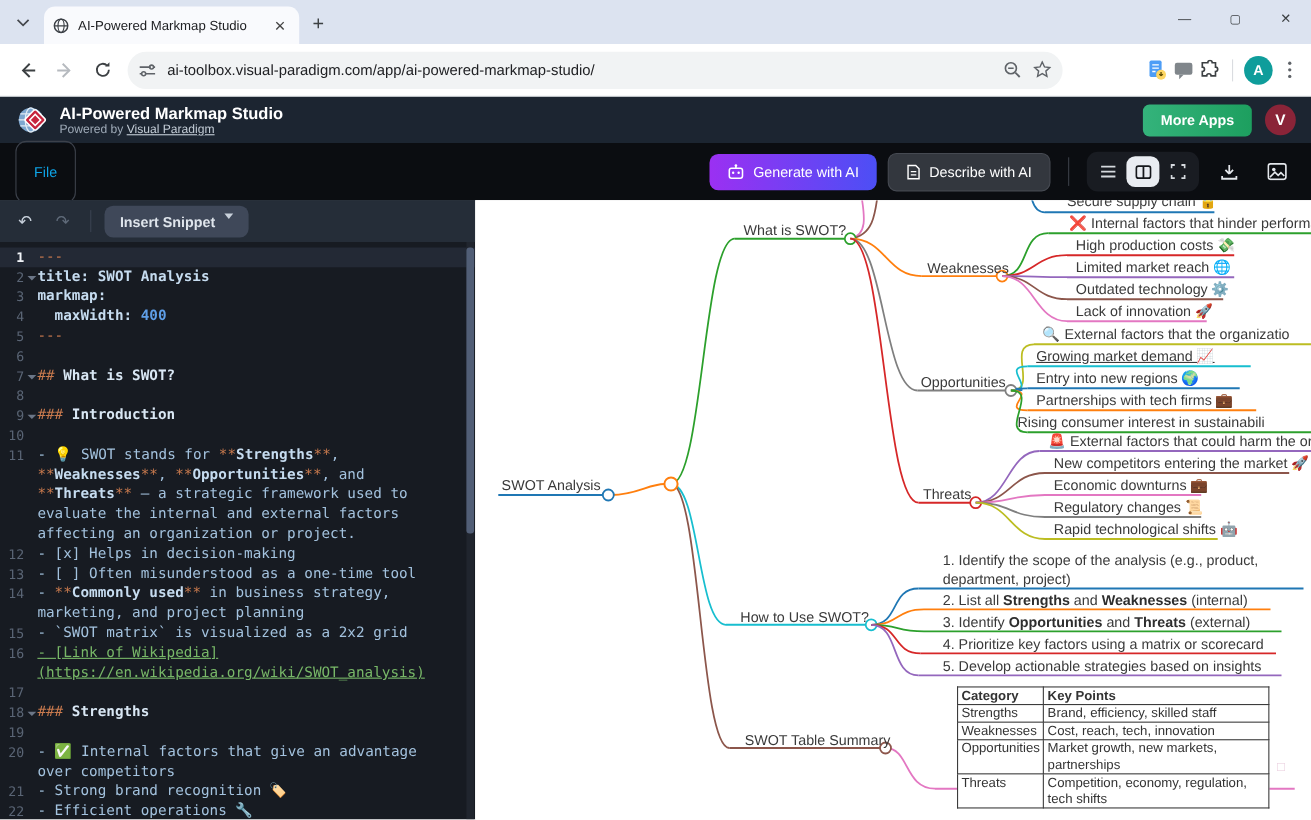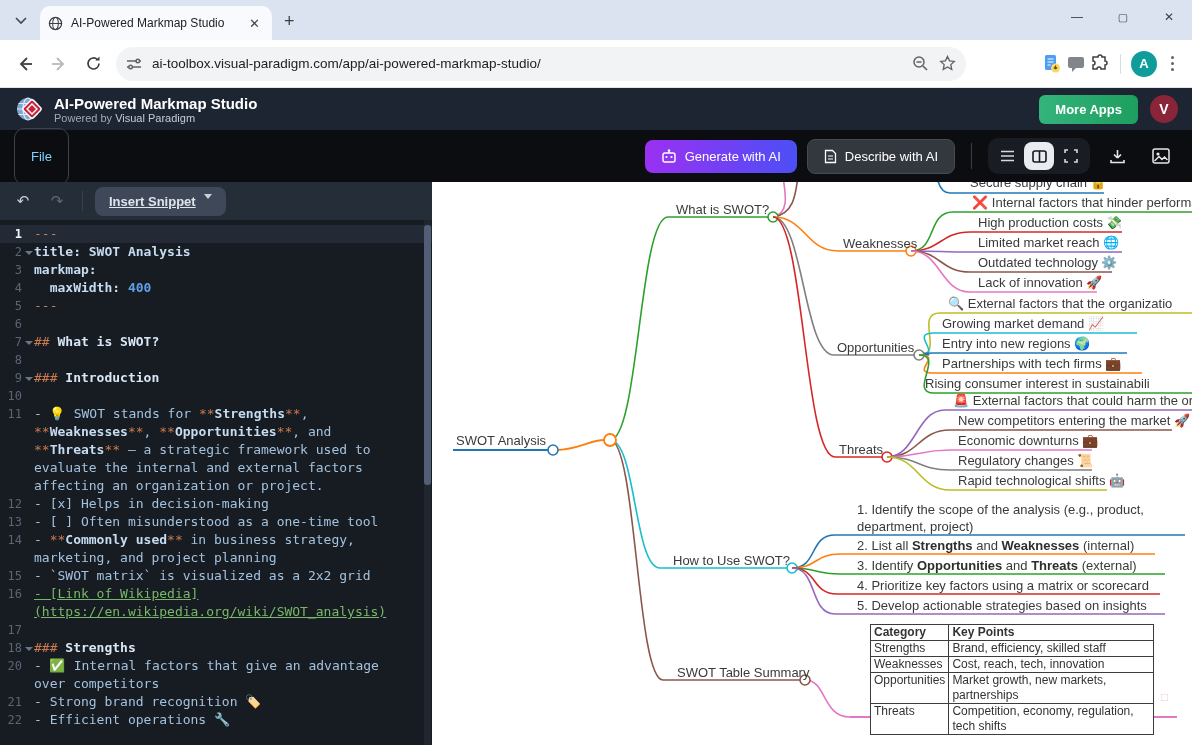--- a/index.html
+++ b/index.html
@@ -23,46 +23,46 @@
   .ext-divider { width:1px; height:20px; background:#dadce0; margin:0 6px; }
   .avatar-a { width:26px; height:26px; border-radius:50%; background:#0f9d9b; color:#fff; font-size:13px; font-weight:bold; display:flex; align-items:center; justify-content:center; }
   .kebab { display:flex; flex-direction:column; gap:3px; padding:6px 10px; }
   .kebab i { width:3px; height:3px; border-radius:50%; background:#5f6368; }
 
   
   .appheader { height:42px; background:#1c2531; display:flex; align-items:center; padding:0 14px; }
   .vp-logo { width:30px; height:30px; position:relative; margin-right:10px; flex:none; }
   .app-title { color:#fff; font-size:15px; font-weight:bold; line-height:17px; }
   .app-sub { color:#9fabb8; font-size:11px; }
-  .app-sub a { color:#c3ccd6; }
+  .app-sub a { color:#c3ccd6; text-decoration:underline; }
   .hdr-right { margin-left:auto; display:flex; align-items:center; gap:12px; }
   .more-apps { background:linear-gradient(90deg,#34b37b,#1d9f5f); color:#fff; font-weight:bold; font-size:13px; border:none; border-radius:6px; padding:7px 16px; }
   .avatar-v { width:28px; height:28px; border-radius:50%; background:#8a2438; color:#fff; font-weight:bold; font-size:14px; display:flex; align-items:center; justify-content:center; }
 
   
   .apptoolbar { height:52px; background:#0b0d11; display:flex; align-items:center; padding:0 14px; gap:10px; }
-  .file-btn { background:transparent; border:1px solid #3c414b; color:#7dd3fc; font-size:13px; border-radius:10px; padding:20px 16px; }
+  .file-btn { background:transparent; border:1px solid #3c414b; color:#0ea5e9; font-size:13px; border-radius:10px; padding:20px 16px; }
   .tb-spacer { flex:1; }
   .btn-ai { display:flex; align-items:center; gap:8px; border:none; border-radius:8px; padding:9px 16px; color:#fff; font-weight:normal; font-size:13px; }
   .gen { background:linear-gradient(90deg,#9b30f2,#4c4ff5); }
   .desc { background:#33373e; border:1px solid #464a52; }
   .tb-divider { width:1px; height:26px; background:#3a3f47; margin:0 6px; }
   .seg-group { background:#191c22; border-radius:10px; display:flex; padding:4px; gap:2px; }
   .seg { width:30px; height:28px; border-radius:8px; display:flex; align-items:center; justify-content:center; }
   .seg.active { background:#e9ecf1; }
   .tool-ic { width:34px; height:34px; display:flex; align-items:center; justify-content:center; }
 
   
   .main { display:flex; height:563px; }
   .editor-panel { width:432px; background:#171b22; display:flex; flex-direction:column; position:relative; }
   .ed-toolbar { height:38px; background:#252d38; display:flex; align-items:center; padding:0 10px; gap:8px; flex:none; }
   .ed-ic { width:26px; height:26px; display:flex; align-items:center; justify-content:center; font-size:15px; }
   .undo { color:#c8d1dc; } .redo { color:#5f6a79; }
   .ed-divider { width:1px; height:20px; background:#3a4250; margin:0 4px; }
-  .snippet-btn { background:#3f4859; border:none; color:#dfe5ec; font-size:13px; font-weight:bold; border-radius:8px; padding:7px 14px; display:flex; align-items:flex-start; gap:8px;text-decoration:underline; }
+  .snippet-btn { background:#3f4859; border:none; color:#dfe5ec; font-size:13px; font-weight:bold; border-radius:8px; padding:7px 14px; display:flex; align-items:flex-start; gap:8px; }
   .caret-down { width:0; height:0; border-left:4px solid transparent; border-right:4px solid transparent; border-top:5px solid #c9d1db; }
 
   .ed-body { flex:1; overflow:hidden; position:relative; padding-top:5px; font-family:"DejaVu Sans Mono", monospace; font-size:13px; line-height:18px; }
   .ed-row { display:flex; }
   .ed-row.active { background:#232935; }
   .ln { width:34px; flex:none; position:relative; color:#5a6575; text-align:right; padding-right:12px; font-size:12px; }
   .ed-row.active .ln { color:#f2f5f9; font-weight:bold; }
   .fold { position:absolute; right:1px; top:8px; width:0; height:0; border-left:4px solid transparent; border-right:4px solid transparent; border-top:4px solid #6b7687; }
   .code { flex:1; white-space:pre-wrap; word-break:break-word; padding-right:14px; color:#a3c2de; }
   .tk-t { color:#a3c2de; }
@@ -323,20 +323,24 @@
           <div class="ln">16</div>
           <div class="code"><span class="tk-l">- [Link of Wikipedia]</span>​<span class="tk-l">(https://en.wikipedia.org/wiki/SWOT_analysis)</span></div>
         </div>
         <div class="ed-row">
           <div class="ln">17</div>
           <div class="code"></div>
         </div>
         <div class="ed-row">
           <div class="ln">18<span class="fold"></span></div>
           <div class="code"><span class="tk-m">### </span><span class="tk-h">Strengths</span></div>
+        </div>
+        <div class="ed-row">
+          <div class="ln">19</div>
+          <div class="code"></div>
         </div>
         <div class="ed-row">
           <div class="ln">20</div>
           <div class="code"><span class="tk-t">- ✅ Internal factors that give an advantage over competitors</span></div>
         </div>
         <div class="ed-row">
           <div class="ln">21</div>
           <div class="code"><span class="tk-t">- Strong brand recognition 🏷️</span></div>
         </div>
         <div class="ed-row">
@@ -431,21 +435,21 @@
       <div class="mlabel" style="left: 538px; top: -8px;"><span>Secure supply chain 🔒</span></div>
       <div class="mlabel" style="left: 411px; top: 53px;"><span>Weaknesses</span></div>
       <div class="mlabel" style="left: 405px; top: 157px;"><span>Opportunities</span></div>
       <div class="mlabel" style="left: 407px; top: 259px;"><span>Threats</span></div>
       <div class="mlabel" style="left: 540px; top: 12px;"><span>❌ Internal factors that hinder performa</span></div>
       <div class="mlabel" style="left: 546px; top: 32px;"><span>High production costs 💸</span></div>
       <div class="mlabel" style="left: 546px; top: 52px;"><span>Limited market reach 🌐</span></div>
       <div class="mlabel" style="left: 546px; top: 72px;"><span>Outdated technology ⚙️</span></div>
       <div class="mlabel" style="left: 546px; top: 92px;"><span>Lack of innovation 🚀</span></div>
       <div class="mlabel" style="left: 516px; top: 113px;"><span>🔍 External factors that the organizatio</span></div>
-      <div class="mlabel" style="left: 510px; top: 133px;"><span>Growing market demand 📈</span></div>
+      <div class="mlabel" style="left: 510px; top: 133px; text-decoration: underline;"><span>Growing market demand 📈</span></div>
       <div class="mlabel" style="left: 510px; top: 153px;"><span>Entry into new regions 🌍</span></div>
       <div class="mlabel" style="left: 510px; top: 173px;"><span>Partnerships with tech firms 💼</span></div>
       <div class="mlabel" style="left: 493px; top: 193px;"><span>Rising consumer interest in sustainabili</span></div>
       <div class="mlabel" style="left: 521px; top: 210px;"><span>🚨 External factors that could harm the orga</span></div>
       <div class="mlabel" style="left: 526px; top: 230px;"><span>New competitors entering the market 🚀</span></div>
       <div class="mlabel" style="left: 526px; top: 250px;"><span>Economic downturns 💼</span></div>
       <div class="mlabel" style="left: 526px; top: 270px;"><span>Regulatory changes 📜</span></div>
       <div class="mlabel" style="left: 526px; top: 290px;"><span>Rapid technological shifts 🤖</span></div>
       <div class="mlabel wrap" style="left: 425px; top: 319px;"><span>1. Identify the scope of the analysis (e.g., product, department, project)</span></div>
       <div class="mlabel" style="left: 425px; top: 355px;"><span>2. List all </span><b>Strengths</b><span> and </span><b>Weaknesses</b><span> (internal)</span></div>

